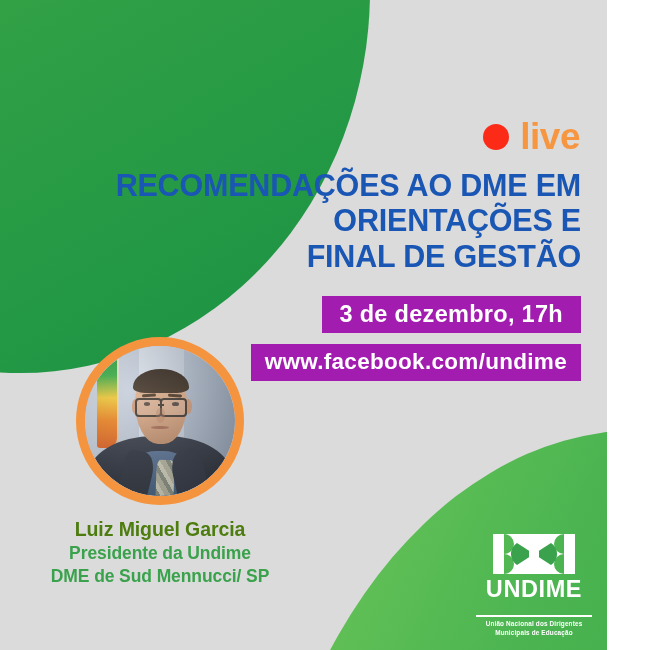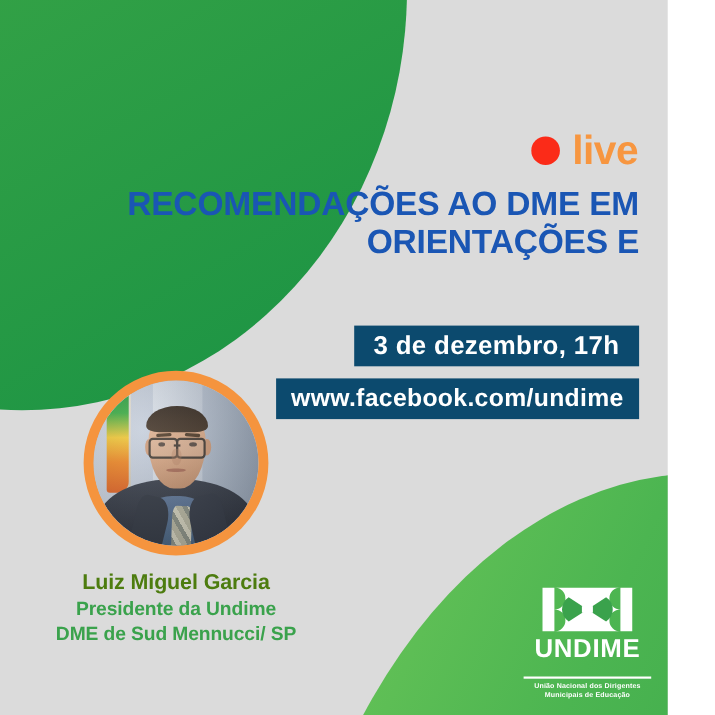--- a/index.html
+++ b/index.html
@@ -83,21 +83,21 @@
     position: absolute;
     right: 26px;
     top: 296px;
     width: 560px;
     display: flex;
     flex-direction: column;
     align-items: flex-end;
     gap: 11px;
   }
   .badge {
-    background: #0c4a6e;
+    background: #a21caf;
     color: #ffffff;
     font-size: 23px;
     font-weight: bold;
     letter-spacing: 0.3px;
     padding: 5px 14px 6px 14px;
     line-height: 1.12;
     white-space: nowrap;
   }
   .badge.badge-date { font-size: 23.5px; padding: 5px 18px 6px 18px; }
   .badge.badge-url  { font-size: 22.5px; }
@@ -274,20 +274,21 @@
   <div class="shape-bottom-right"></div>
 
   <div class="live-row">
     <span class="live-dot"></span>
     <span class="live-text">live</span>
   </div>
 
   <div class="headline">
     <span class="hl-line">RECOMENDAÇÕES AO DME EM</span>
     <span class="hl-line">ORIENTAÇÕES E</span>
+    <span class="hl-line">FINAL DE GESTÃO</span>
   </div>
 
   <div class="badges">
     <div class="badge badge-date">3 de dezembro, 17h</div>
     <div class="badge badge-url">www.facebook.com/undime</div>
   </div>
 
   <div class="avatar">
     <div class="avatar-inner">
       <div class="ph-wall"></div>

